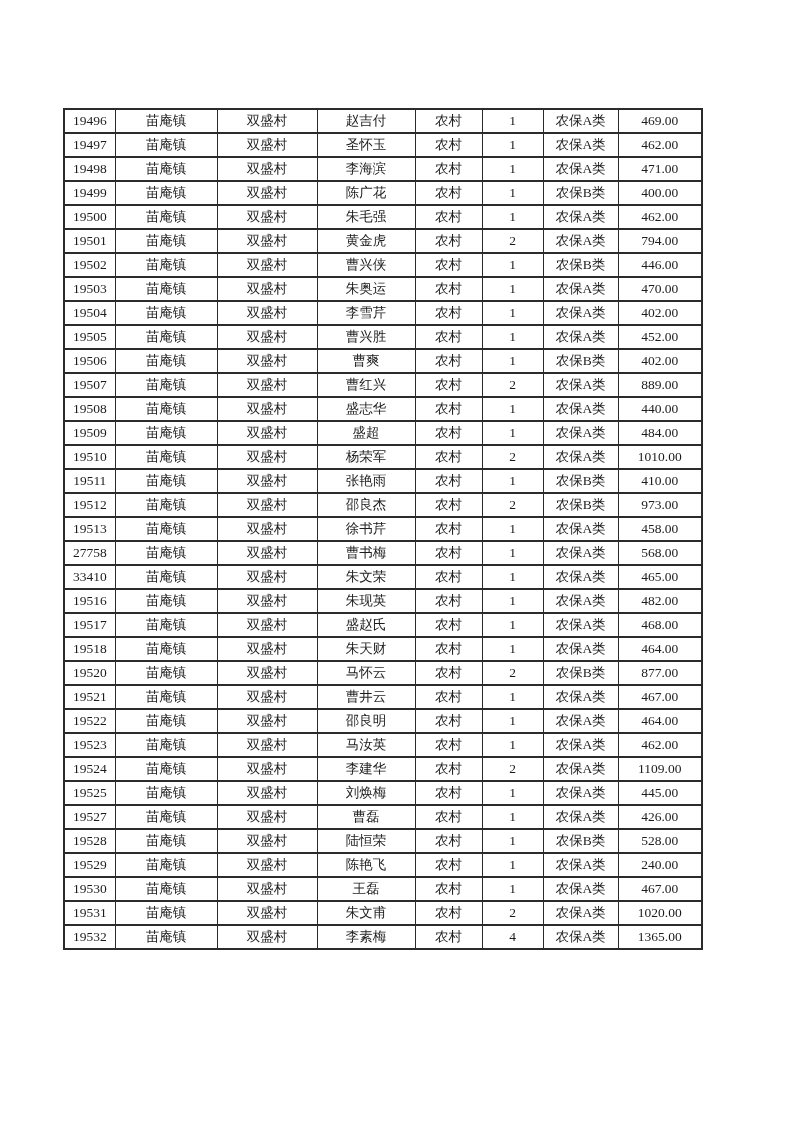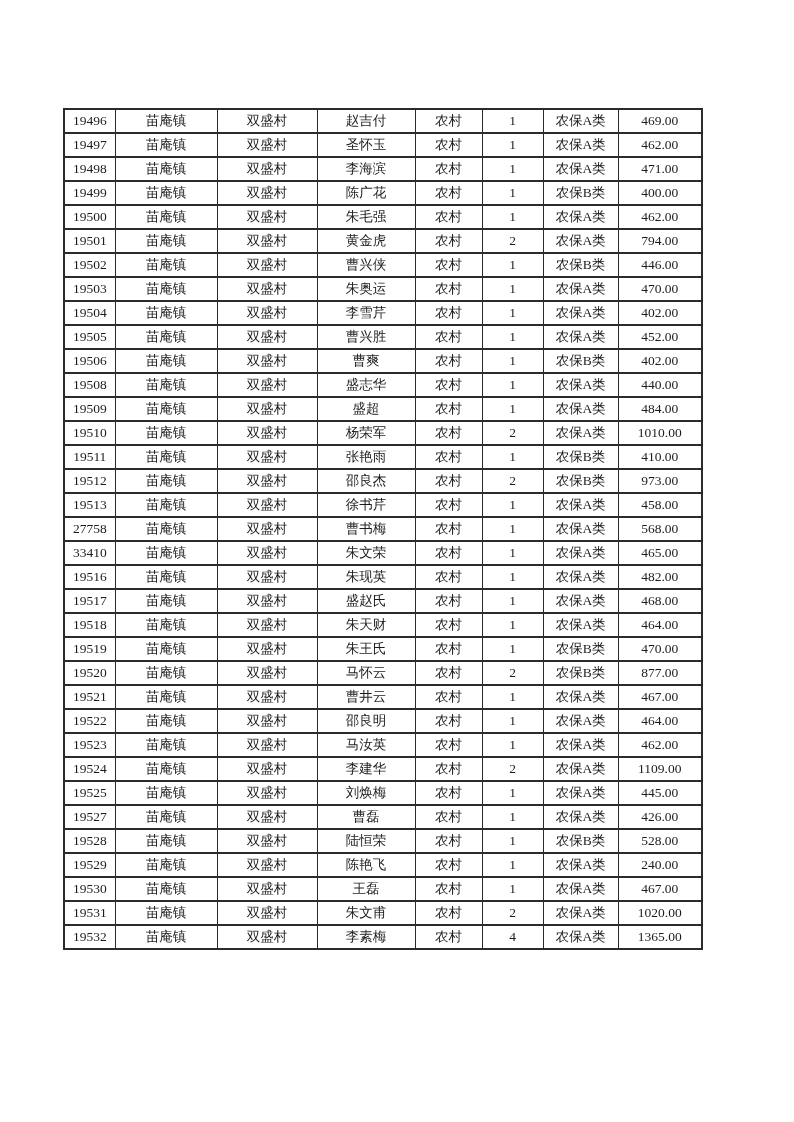--- a/index.html
+++ b/index.html
@@ -172,20 +172,30 @@
           <td>19506</td>
           <td>苗庵镇</td>
           <td>双盛村</td>
           <td>曹爽</td>
           <td>农村</td>
           <td>1</td>
           <td>农保B类</td>
           <td>402.00</td>
         </tr>
         <tr>
+          <td>19507</td>
+          <td>苗庵镇</td>
+          <td>双盛村</td>
+          <td>曹红兴</td>
+          <td>农村</td>
+          <td>2</td>
+          <td>农保A类</td>
+          <td>889.00</td>
+        </tr>
+        <tr>
           <td>19508</td>
           <td>苗庵镇</td>
           <td>双盛村</td>
           <td>盛志华</td>
           <td>农村</td>
           <td>1</td>
           <td>农保A类</td>
           <td>440.00</td>
         </tr>
         <tr>
@@ -280,30 +290,20 @@
         </tr>
         <tr>
           <td>19518</td>
           <td>苗庵镇</td>
           <td>双盛村</td>
           <td>朱天财</td>
           <td>农村</td>
           <td>1</td>
           <td>农保A类</td>
           <td>464.00</td>
-        </tr>
-        <tr>
-          <td>19519</td>
-          <td>苗庵镇</td>
-          <td>双盛村</td>
-          <td>朱王氏</td>
-          <td>农村</td>
-          <td>1</td>
-          <td>农保B类</td>
-          <td>470.00</td>
         </tr>
         <tr>
           <td>19520</td>
           <td>苗庵镇</td>
           <td>双盛村</td>
           <td>马怀云</td>
           <td>农村</td>
           <td>2</td>
           <td>农保B类</td>
           <td>877.00</td>

